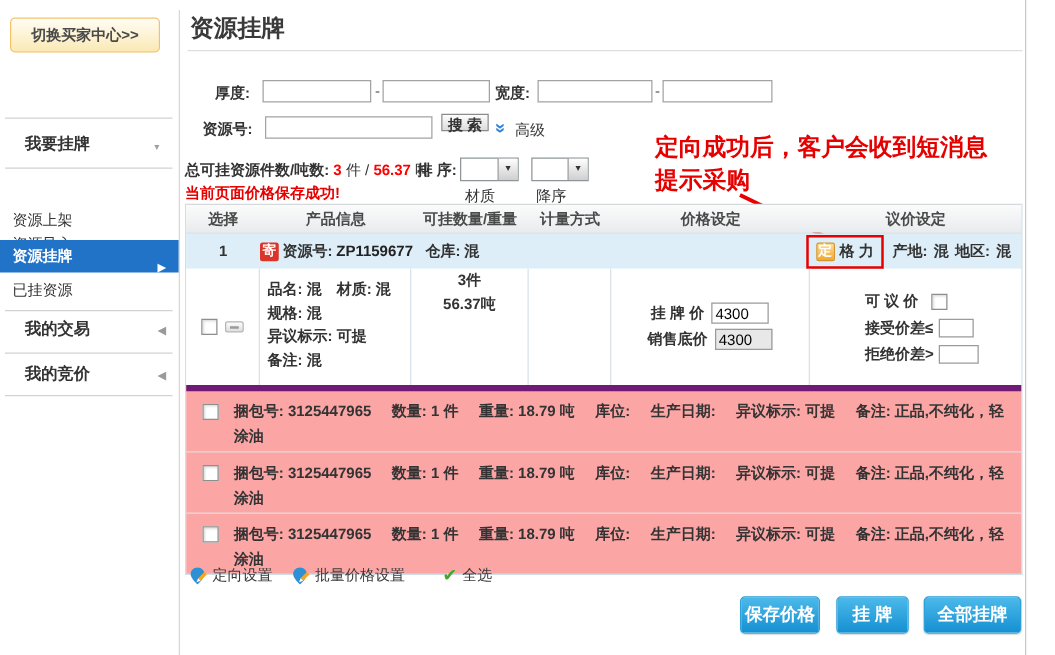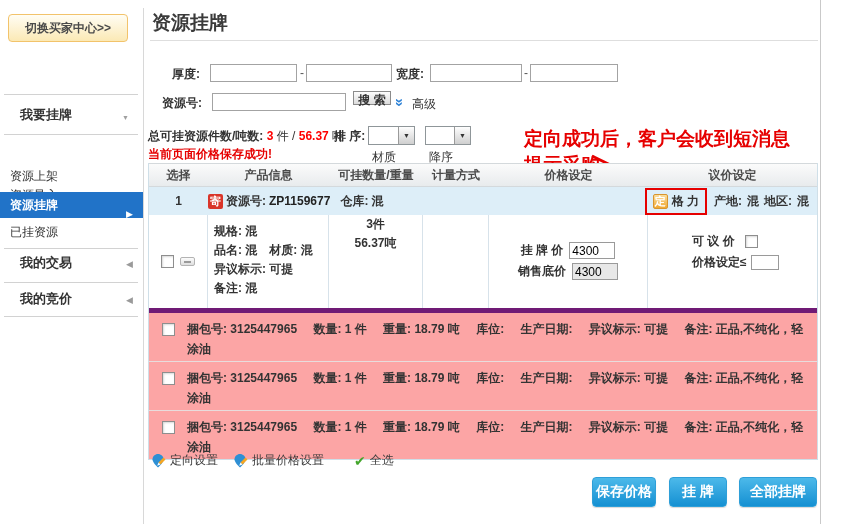--- a/index.html
+++ b/index.html
@@ -40,21 +40,21 @@
   .red-num { color:#f00; font-weight:bold; }
   .save-msg { color:#e60000; font-weight:bold; }
   .sel { position:absolute; height:19px; width:47px; border:1px solid #8f9699; background:#fff; display:flex;
          align-items:center; cursor:pointer; }
   .sel .txt { flex:1; padding-left:3px; font-size:12px;margin-top:44px; }
   .sel .arr { width:16px; height:100%; background:linear-gradient(#fefefe,#cfcfcf); border-left:1px solid #9a9a9a;
               display:flex; align-items:center; justify-content:center; }
   .sel .arr::before { content:"▼"; font-size:7px; color:#333; }
 
   
-  .annot { left:524px; top:106px; color:#e60000; font-weight:bold; font-size:19px; line-height:26px; width:320px;margin-top:20px; }
+  .annot { left:524px; top:106px; color:#e60000; font-weight:bold; font-size:19px; line-height:26px; width:320px; }
   .red-frame { display:inline-flex; align-items:center; gap:4px; border:2px solid #e60000; padding:3px 6px; margin:-4px 2px; }
 
   
   .table-box { left:148px; top:163px; width:670px; position:absolute; border:1px solid #cfdfe8; border-top:none; }
   .thead { display:flex; height:24px; background:linear-gradient(#fbfbfb,#e8ebed); border-top:1px solid #d4d9dc;
            border-bottom:1px solid #d4d9dc; align-items:center; font-weight:bold; color:#4a4a4a; }
   .thead span { text-align:center; }
   .c1{width:59px;} .c2{width:121px;} .c3{width:94px;} .c4{width:66px;} .c5{width:159px;} .c6{flex:1;}
   .row1 { display:flex; align-items:center; height:28px; background:#ddeef8; font-weight:bold; }
   .row1 .idx { width:59px; text-align:center; }
@@ -206,22 +206,22 @@
         <span>混</span>
       </span>
     </div>
 
     <div class="detail">
       <div class="cell-sel">
         <span class="cb"></span>
         <span class="minus-btn"></span>
       </div>
       <div class="cell-info">
+        <div>品名: 混　材质: 混</div>
         <div>规格: 混</div>
-        <div>品名: 混　材质: 混</div>
         <div>异议标示: 可提</div>
         <div>备注: 混</div>
       </div>
       <div class="cell-qty">
         <div>3件</div>
         <div>56.37吨</div>
       </div>
       <div class="cell-measure"></div>
       <div class="cell-price">
         <div class="price-row">
@@ -232,22 +232,26 @@
           <span>销售底价</span>
           <input class="price-ipt dis" value="4300" style="">
         </div>
       </div>
       <div class="cell-nego">
         <div class="nego-row">
           <span>可 议 价</span>
           <span class="cb" style="margin-left:6px;"></span>
         </div>
         <div class="nego-row">
-          <span>价格设定≤</span>
+          <span>接受价差≤</span>
           <input class="mini-ipt" style="">
+        </div>
+        <div class="nego-row">
+          <span>拒绝价差&gt;</span>
+          <input class="mini-ipt" style="width: 32px;">
         </div>
       </div>
     </div>
 
     <div class="pkg-wrap">
       <div class="pkg-row">
         <div class="pkg-cb">
             <span class="cb"></span>
           </div>
         <div class="pkg-text">

